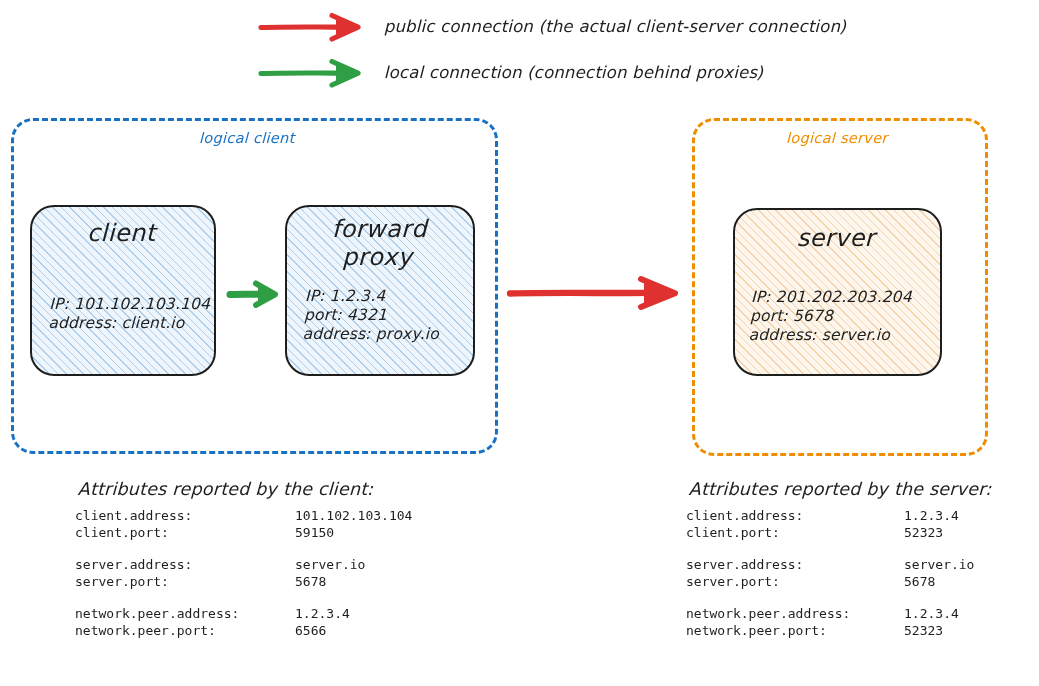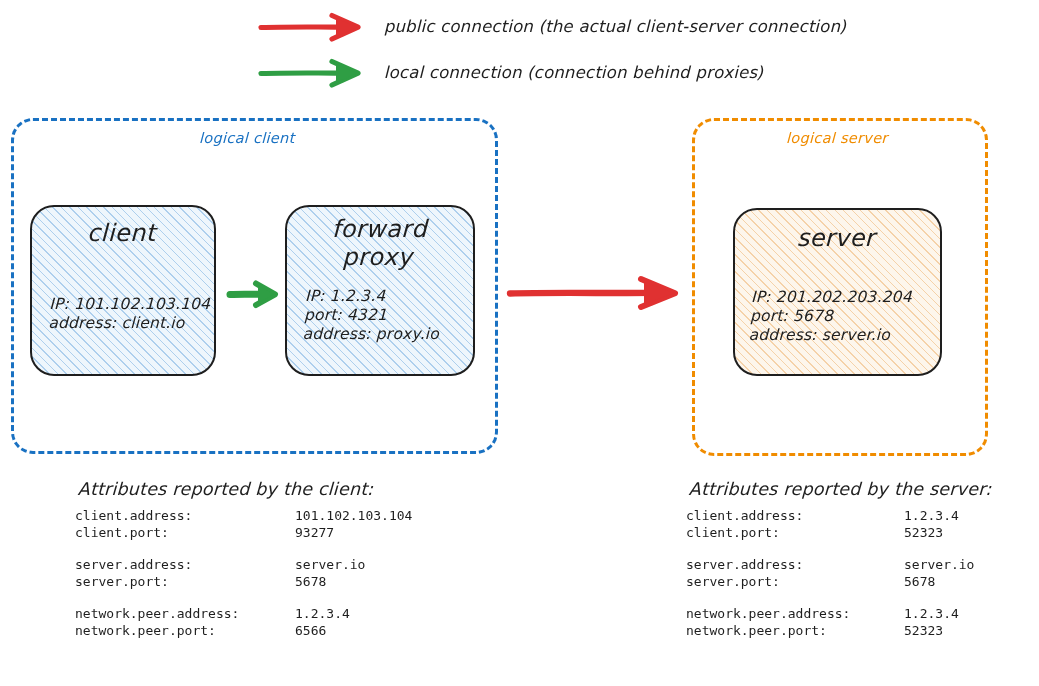--- a/index.html
+++ b/index.html
@@ -243,21 +243,21 @@
 <div class="attr-block" id="attrs-client">
   <div class="attr-heading hand">Attributes reported by the client:</div>
   <table class="attr-table">
     <tbody>
         <tr>
           <td class="attr-key">client.address:</td>
           <td class="attr-value">101.102.103.104</td>
         </tr>
         <tr>
           <td class="attr-key">client.port:</td>
-          <td class="attr-value">93277</td>
+          <td class="attr-value">59150</td>
         </tr>
         <tr class="attr-spacer">
           <td colspan="2"></td>
         </tr>
         <tr>
           <td class="attr-key">server.address:</td>
           <td class="attr-value">server.io</td>
         </tr>
         <tr>
           <td class="attr-key">server.port:</td>

